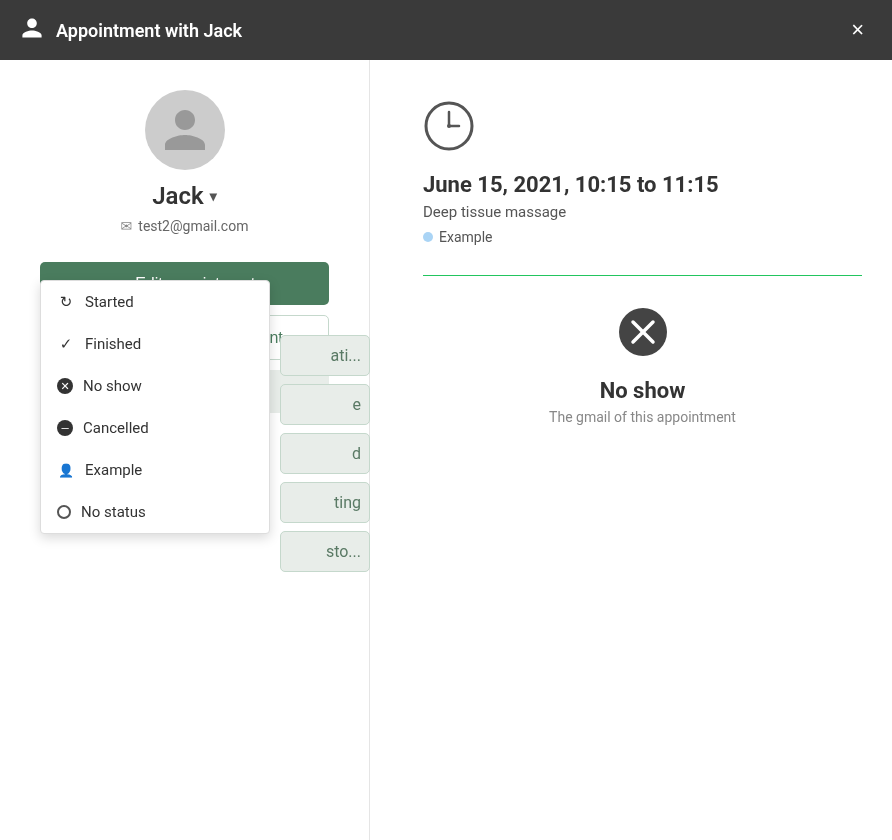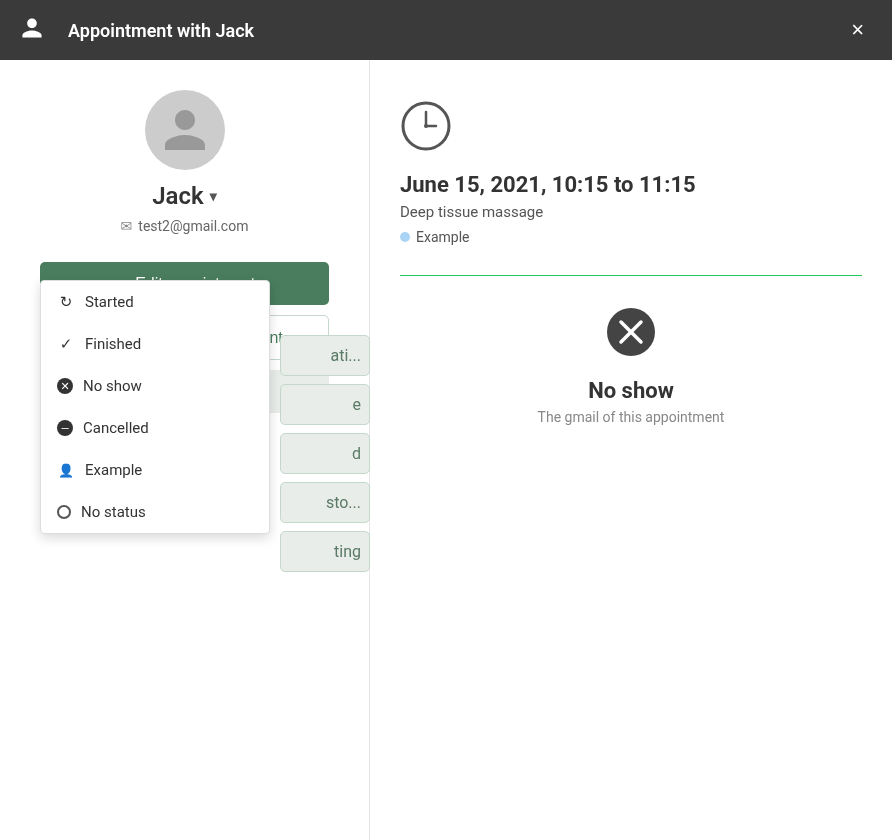--- a/index.html
+++ b/index.html
@@ -20,21 +20,21 @@
       height: 60px;
       display: flex;
       align-items: center;
       justify-content: space-between;
       flex-shrink: 0;
     }
 
     .modal-header-left {
       display: flex;
       align-items: center;
-      gap: 24px;
+      gap: 12px;
     }
 
     .header-person-icon {
       width: 24px;
       height: 24px;
       color: #fff;
     }
 
     .modal-title {
       font-size: 18px;
@@ -49,20 +49,21 @@
       font-size: 22px;
       cursor: pointer;
       line-height: 1;
       padding: 4px 8px;
     }
 
     .modal-body {
       display: flex;
       flex: 1;
       overflow: hidden;
+      gap: 23px;
     }
 
     
     .left-panel {
       width: 370px;
       flex-shrink: 0;
       padding: 30px 40px 20px;
       border-right: 1px solid #e5e5e5;
       display: flex;
       flex-direction: column;
@@ -367,22 +368,22 @@
         <div class="dropdown-item">
           <span class="dropdown-item-icon" style="width:14px;height:14px;border:2px solid #555;border-radius:50%;"></span>
           <span>No status</span>
         </div>
       </div>
 
       <div class="partial-btn-area">
         <div class="partial-btn">ati...</div>
         <div class="partial-btn">e</div>
         <div class="partial-btn">d</div>
+        <div class="partial-btn">ting</div>
         <div class="partial-btn">sto...</div>
-        <div class="partial-btn">ting</div>
       </div>
     </div>
 
     <div class="right-panel">
 
       <div class="right-section-top">
 
         <div style="margin-bottom:16px;">
           <svg width="52" height="52" viewBox="0 0 52 52">
             <circle cx="26" cy="26" r="23" fill="none" stroke="#555" stroke-width="3"></circle>

